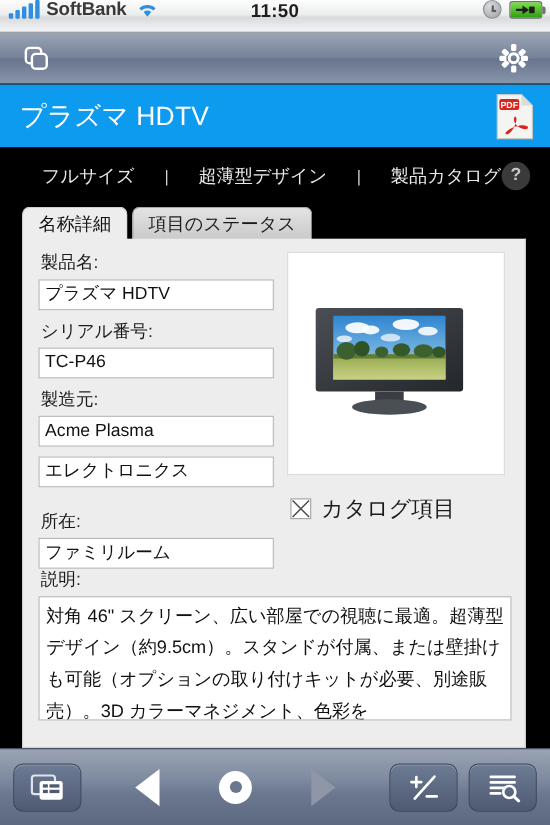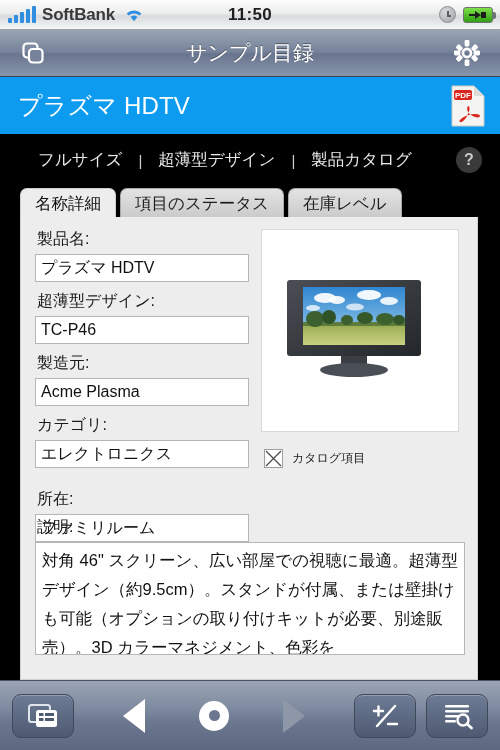--- a/index.html
+++ b/index.html
@@ -10,21 +10,21 @@
     overflow:hidden;
     position:relative;
   }
   #app { width:500px; height:750px; position:relative; background:#000; }
 
   
   .statusbar{
     height:30px; width:500px;
     background:linear-gradient(#fdfdfd 0%,#eceded 45%,#d8dadc 55%,#f4f5f6 100%);
     border-bottom:1px solid #9aa0a6;
-    display:flex; align-items:center; position:relative;
+    display:flex; align-items:flex-start; position:relative;
   }
   .sb-left{ display:flex; align-items:flex-end; gap:6px; padding-left:8px; }
   .bars{ display:flex; align-items:flex-end; gap:2px; height:15px; }
   .bars i{ width:4px; background:#2f8ee0; border-radius:1px; display:block; }
   .bars i:nth-child(1){height:5px;} .bars i:nth-child(2){height:8px;}
   .bars i:nth-child(3){height:11px;} .bars i:nth-child(4){height:14px;}
   .bars i:nth-child(5){height:17px;}
   .carrier{ font-size:17px; font-weight:bold; color:#3a3a3a; line-height:17px; letter-spacing:-.2px;}
   .wifi{ width:20px; height:16px; position:relative; margin-left:3px; }
   .wifi svg{ display:block; }
@@ -68,21 +68,21 @@
     padding:0 14px 0 18px; position:relative;
   }
   .bluebar-title{ font-size:24px; color:#fff; font-weight:400; letter-spacing:.2px;}
   .pdf-icon{ width:36px;height:44px; position:relative; }
 
   
   .linkbar{
     background:#000; width:500px; height:52px;
     display:flex; align-items:center; padding:0 18px; position:relative;
   }
-  .links{ display:flex; align-items:center; gap:0; font-size:16.5px; color:#e9e9e9;text-align:center;}
+  .links{ display:flex; align-items:center; gap:11px; font-size:16.5px; color:#e9e9e9;text-align:center;}
   .link{ padding:0 16px; cursor:pointer; white-space:nowrap;}
   .link:first-child{ padding-left:20px;}
   .sep{ color:#cfcfcf; font-size:15px; }
   .help-btn{
     position:absolute; right:18px; width:26px;height:26px;border-radius:50%;
     background:#3a3a3a; color:#c9c9c9; font-size:16px; font-weight:bold;
     display:flex;align-items:center;justify-content:center; cursor:pointer;
   }
 
   
@@ -121,21 +121,21 @@
   }
   .tv{ width:150px; height:105px; position:relative; }
 
   .checks{ position:absolute; left:243px; top:232px; }
   .chkrow{ display:flex; align-items:center; gap:9px; margin-bottom:11px; }
   .chk{
     width:19px;height:19px;background:#fff;border:1px solid #9e9e9e;
     position:relative; cursor:pointer; flex:none;
   }
   .chk svg{ position:absolute; left:0; top:0;}
-  .chklabel{ font-size:12px; color:#1a1a1a; }
+  .chklabel{ font-size:20px; color:#1a1a1a; }
 
   .desc-wrap{ position:absolute; left:14px; top:300px; width:384px; }
   .desc-box{
     width:430px; height:113px; background:#fff; border:1px solid #b6b6b6;
     padding:3px 6px; font-size:16.5px; line-height:29px; color:#111;
     overflow:hidden;
   }
 
   
   .bottombar{
@@ -195,21 +195,20 @@
     </div>
   </div>
 
   <div class="navbar">
     <div class="nav-btn">
       <svg width="26" height="26" viewBox="0 0 26 26">
         <rect x="3.5" y="3.5" width="14" height="14" rx="3.5" fill="none" stroke="#fff" stroke-width="2.2"></rect>
         <rect x="9" y="9" width="13.5" height="13.5" rx="3.5" fill="#76829a" stroke="#fff" stroke-width="2.2"></rect>
       </svg>
     </div>
-    <div class="nav-title">サンプル目録</div>
     <div class="nav-btn">
       <svg width="28" height="28" viewBox="0 0 28 28">
         <path fill="#fff" d="M14 8.6a5.4 5.4 0 1 0 0 10.8 5.4 5.4 0 0 0 0-10.8zm0 8.1a2.7 2.7 0 1 1 0-5.4 2.7 2.7 0 0 1 0 5.4z"></path>
         <g fill="#fff">
           <rect x="11.6" y="1" width="4.8" height="6.4" rx="1.4"></rect>
           <rect x="11.6" y="20.6" width="4.8" height="6.4" rx="1.4"></rect>
           <rect x="1" y="11.6" width="6.4" height="4.8" rx="1.4"></rect>
           <rect x="20.6" y="11.6" width="6.4" height="4.8" rx="1.4"></rect>
           <rect x="4" y="5.6" width="4.8" height="6.4" rx="1.4" transform="rotate(-45 6.4 8.8)"></rect>
           <rect x="19.2" y="5.6" width="4.8" height="6.4" rx="1.4" transform="rotate(45 21.6 8.8)"></rect>
@@ -240,37 +239,35 @@
       <span class="link">超薄型デザイン</span>
       <span class="sep">|</span>
       <span class="link">製品カタログ</span>
     </div>
     <div class="help-btn">?</div>
   </div>
 
   <div class="tabstrip">
     <div class="tab active">名称詳細</div>
     <div class="tab">項目のステータス</div>
-    <div class="tab">在庫レベル</div>
   </div>
 
   <div class="panel">
     <div class="panel-inner">
 
       <div class="col-left">
         <div class="flabel">製品名:</div>
         <div class="fld">プラズマ HDTV</div>
 
-        <div class="flabel">超薄型デザイン:</div>
+        <div class="flabel">シリアル番号:</div>
         <div class="fld">TC-P46</div>
 
         <div class="flabel">製造元:</div>
         <div class="fld">Acme Plasma</div>
 
-        <div class="flabel">カテゴリ:</div>
         <div class="fld">エレクトロニクス</div>
 
         <div style="height:12px"></div>
 
         <div class="flabel">所在:</div>
         <div class="fld">ファミリルーム</div>
       </div>
 
       <div class="thumb">
         <div class="tv">

